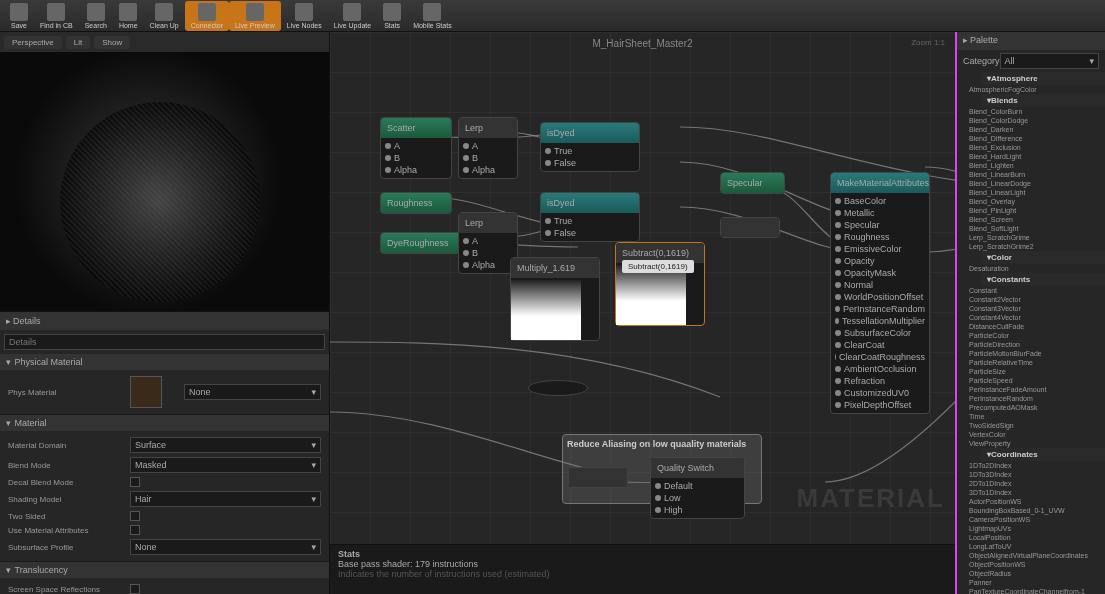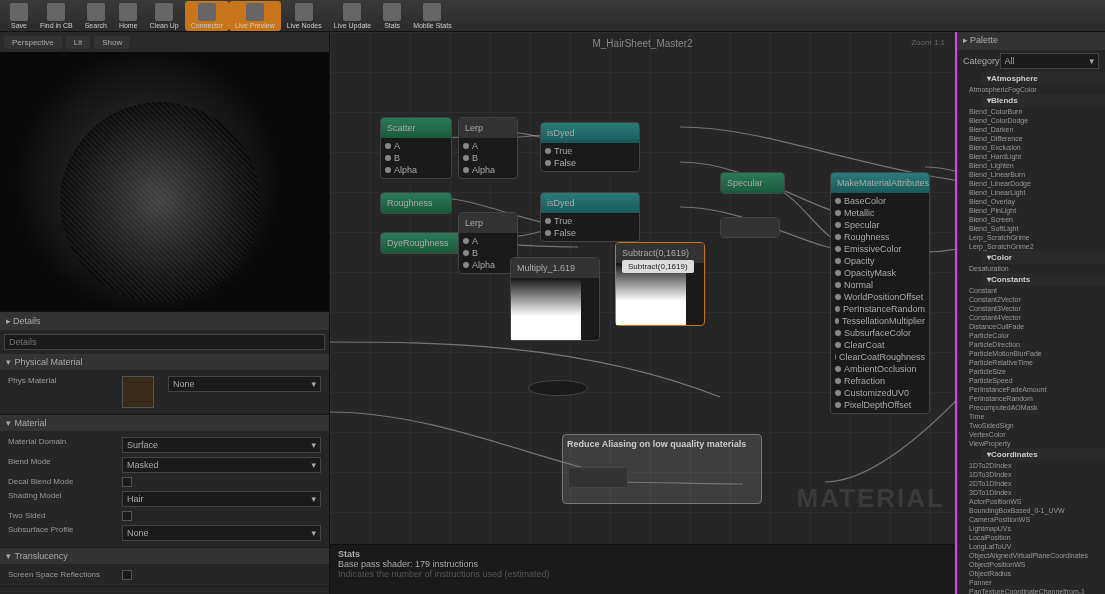--- a/index.html
+++ b/index.html
@@ -16,21 +16,21 @@
 .viewport{height:260px;background:radial-gradient(circle at 45% 50%,#3a3a3a 0%,#0a0a0a 60%);position:relative;border-bottom:1px solid #111;}
 .hair-sphere{position:absolute;top:50px;left:60px;width:200px;height:200px;border-radius:50%;background:radial-gradient(circle,rgba(80,80,80,0.6) 0%,rgba(10,10,10,0.9) 70%);overflow:hidden;}
 .hair-sphere::before{content:"";position:absolute;inset:0;background:repeating-linear-gradient(45deg,transparent 0px,rgba(120,120,120,0.2) 1px,transparent 2px,transparent 4px);}
 .details{flex:1;background:#262626;overflow-y:auto;}
 .details-header{height:18px;background:#333;display:flex;align-items:center;padding:0 6px;font-size:9px;}
 .search-row{padding:4px;display:flex;gap:2px;}
 .search-input{flex:1;background:#1a1a1a;border:1px solid #444;height:16px;padding:0 4px;color:#aaa;}
 .section{border-bottom:1px solid #1a1a1a;}
 .sec-header{background:#333;padding:3px 6px;display:flex;align-items:center;gap:4px;cursor:pointer;}
 .sec-body{padding:4px;}
-.prop-row{display:flex;align-items:flex-start;padding:2px 4px;gap:14px;}
+.prop-row{display:flex;align-items:center;padding:2px 4px;gap:22px;}
 .prop-label{width:100px;font-size:8px;color:#999;}
 .prop-value{flex:1;}
 .dropdown{background:#1a1a1a;border:1px solid #444;padding:2px 4px;font-size:8px;display:flex;justify-content:space-between;align-items:center;cursor:pointer;}
 .swatch{width:32px;height:32px;background:#3a2a1a;border:1px solid #555;}
 .checkbox{width:10px;height:10px;background:#1a1a1a;border:1px solid #555;}
 .center{flex:1;background:#1e1e1e;display:flex;flex-direction:column;position:relative;}
 .graph-title{position:absolute;top:6px;left:50%;transform:translateX(-50%);font-size:10px;color:#888;z-index:5;}
 .zoom-label{position:absolute;top:6px;right:10px;font-size:8px;color:#666;z-index:5;}
 .graph{flex:1;background:#262626;background-image:linear-gradient(#2e2e2e 1px,transparent 1px),linear-gradient(90deg,#2e2e2e 1px,transparent 1px);background-size:40px 40px;position:relative;overflow:hidden;}
 .material-wm{position:absolute;bottom:30px;right:10px;font-size:26px;color:#3a3a3a;font-weight:bold;letter-spacing:2px;}
@@ -173,20 +173,24 @@
                   <span>Hair</span>
                   <span>▾</span>
                 </div>
               </div>
             </div>
             <div class="prop-row">
               <div class="prop-label">Two Sided</div>
               <div class="checkbox"></div>
             </div>
             <div class="prop-row">
+              <div class="prop-label">Use Material Attributes</div>
+              <div class="checkbox"></div>
+            </div>
+            <div class="prop-row">
               <div class="prop-label">Subsurface Profile</div>
               <div class="prop-value">
                 <div class="dropdown">
                   <span>None</span>
                   <span>▾</span>
                 </div>
               </div>
             </div>
           </div>
       </div>
@@ -356,20 +360,39 @@
 
       <div class="comment-box" style="left:232px;top:402px;width:200px;height:70px">
         <div class="comment-title">Reduce Aliasing on low quaality materials</div>
       </div>
 
       <div class="node" style="left:198px;top:348px;width:16px;height:16px;border-radius:50%"></div>
       <div class="node" style="left:238px;top:435px;width:40px">
         <div class="node-header nh-dark">&nbsp;</div>
       </div>
 
+      <div class="node" style="left:320px;top:425px;width:95px">
+        <div class="node-header nh-dark">
+            <span>Quality Switch</span>
+          </div>
+        <div class="node-body" id="pins-quality">
+            <div class="node-pin">
+              <span class="pin-dot"></span>
+              <span>Default</span>
+            </div>
+            <div class="node-pin">
+              <span class="pin-dot"></span>
+              <span>Low</span>
+            </div>
+            <div class="node-pin">
+              <span class="pin-dot"></span>
+              <span>High</span>
+            </div>
+          </div>
+      </div>
 
       <div class="node" style="left:500px;top:140px;width:100px">
         <div class="node-header nh-teal">
             <span>MakeMaterialAttributes</span>
           </div>
         <div class="node-body" id="pins-output">
             <div class="node-pin">
               <span class="pin-dot"></span>
               <span>BaseColor</span>
             </div>

